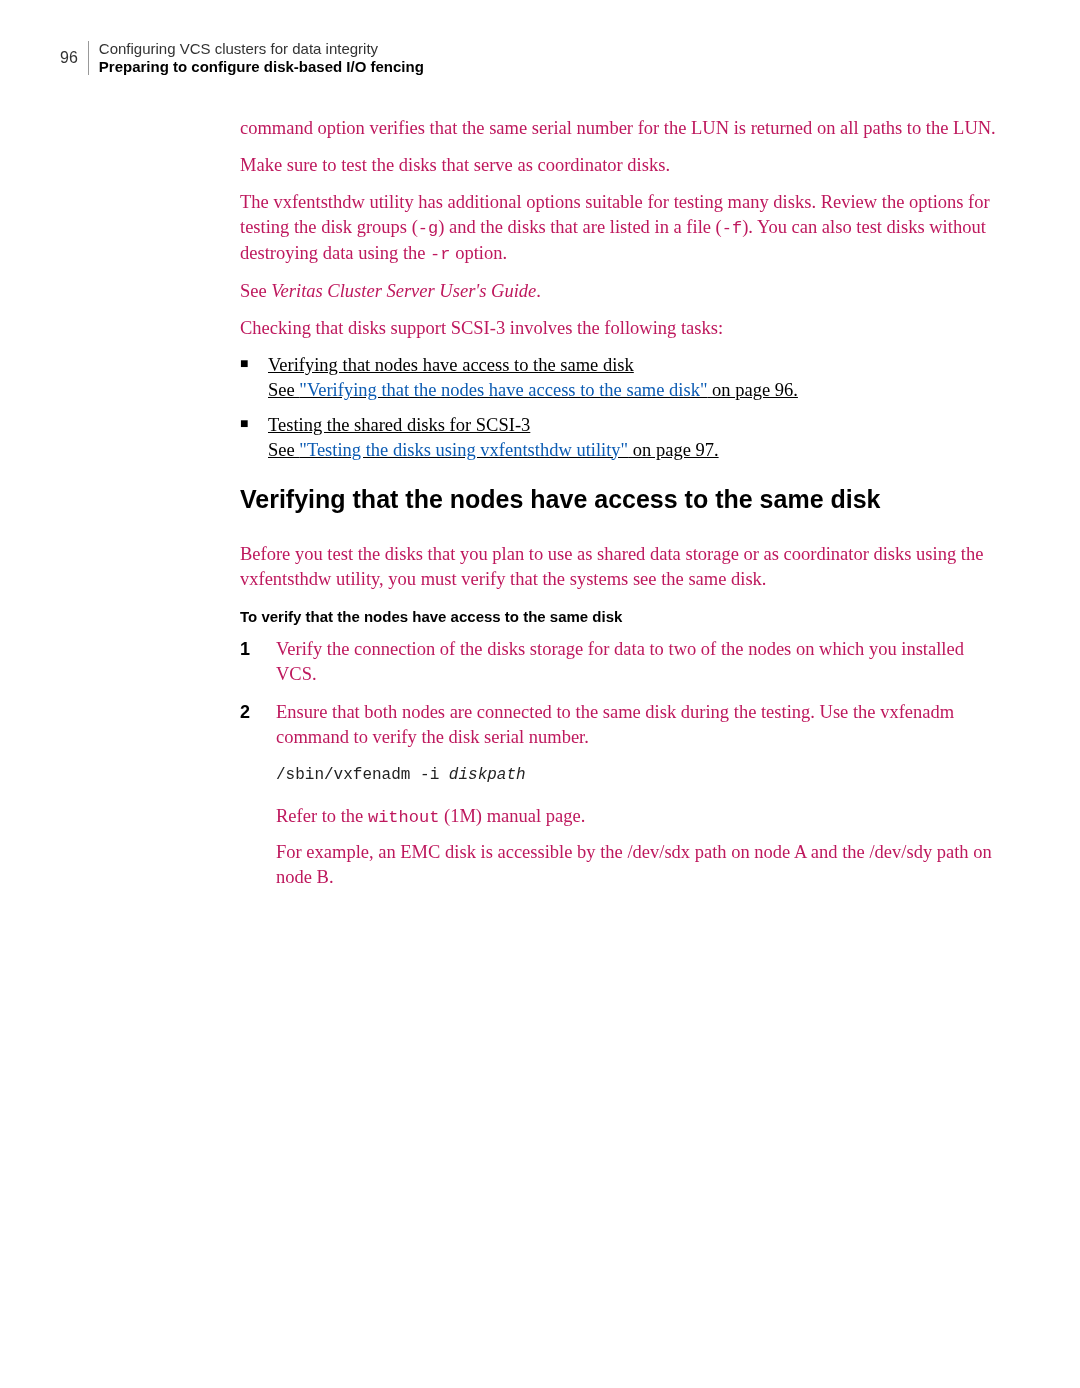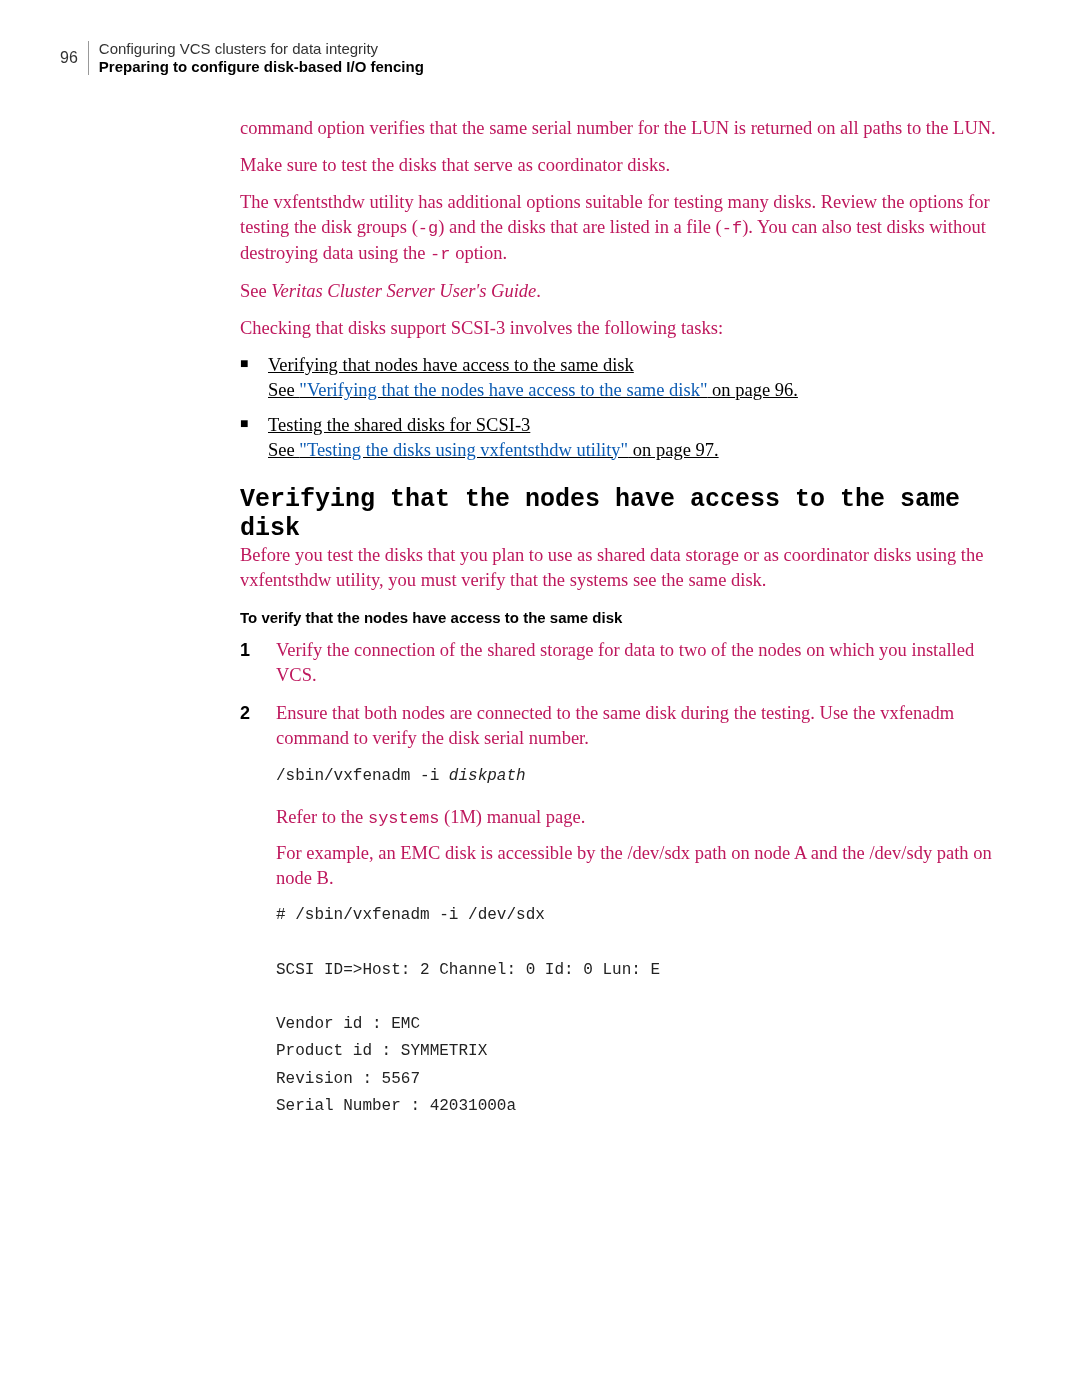--- a/index.html
+++ b/index.html
@@ -77,24 +77,24 @@
     position: absolute;
     left: 0;
     top: 2px;
     font-size: 14px;
     color: #000;
   }
   .link {
     color: #0b5bb3;
   }
   h2.section {
-    font-family: Liberation Mono, monospace;
+    font-family: Liberation Sans, sans-serif;
     font-size: 25px;
     font-weight: bold;
-    margin: 22px 0 0 0;
+    margin: 22px 0 28px 0;
     color: #000;
   }
   .procedure-title {
     font-family: Arial, Helvetica, sans-serif;
     font-size: 15px;
     font-weight: bold;
     margin: 16px 0 12px 0;
   }
   ol.steps {
     list-style: none;
@@ -176,38 +176,30 @@
     <h2 class="section">Verifying that the nodes have access to the same disk</h2>
 
     <p>Before you test the disks that you plan to use as shared data storage or as coordinator disks using the vxfentsthdw utility, you must verify that the systems see the same disk.</p>
 
     <div class="procedure-title">To verify that the nodes have access to the same disk</div>
 
     <ol class="steps">
       <li>
         <span class="num">1</span>
         <div class="step-body">
-          <p>Verify the connection of the shared storage for data to two of the nodes on which you installed VCS.</p>
+          <p>Verify the connection of the disks storage for data to two of the nodes on which you installed VCS.</p>
         </div>
       </li>
       <li>
         <span class="num">2</span>
         <div class="step-body">
           <p>Ensure that both nodes are connected to the same disk during the testing. Use the vxfenadm command to verify the disk serial number.</p>
           <div class="codeblock"><span>/sbin/vxfenadm -i </span><span class="code-italic">diskpath</span></div>
           <p>
-            <span>Refer to the </span><span class="mono">systems</span><span> (1M) manual page.</span>
+            <span>Refer to the </span><span class="mono">without</span><span> (1M) manual page.</span>
           </p>
           <p>For example, an EMC disk is accessible by the /dev/sdx path on node A and the /dev/sdy path on node B.</p>
-          <div class="codeblock"># /sbin/vxfenadm -i /dev/sdx
-
-SCSI ID=&gt;Host: 2 Channel: 0 Id: 0 Lun: E
-
-Vendor id : EMC
-Product id : SYMMETRIX
-Revision : 5567
-Serial Number : 42031000a</div>
         </div>
       </li>
     </ol>
 
   </div>
 </div>
 
 </body></html>

